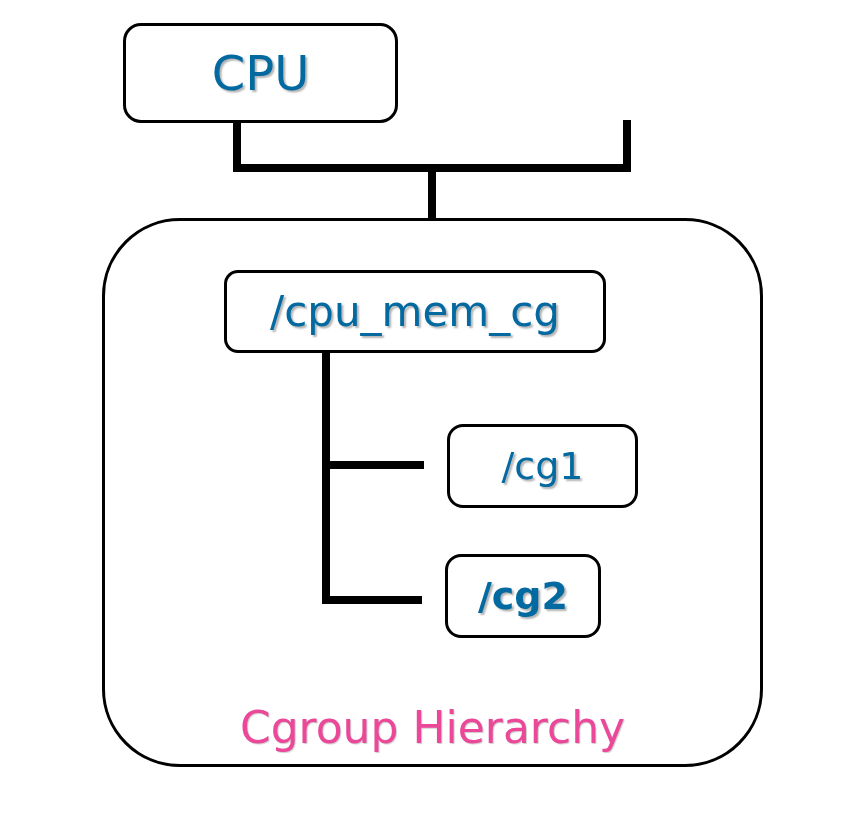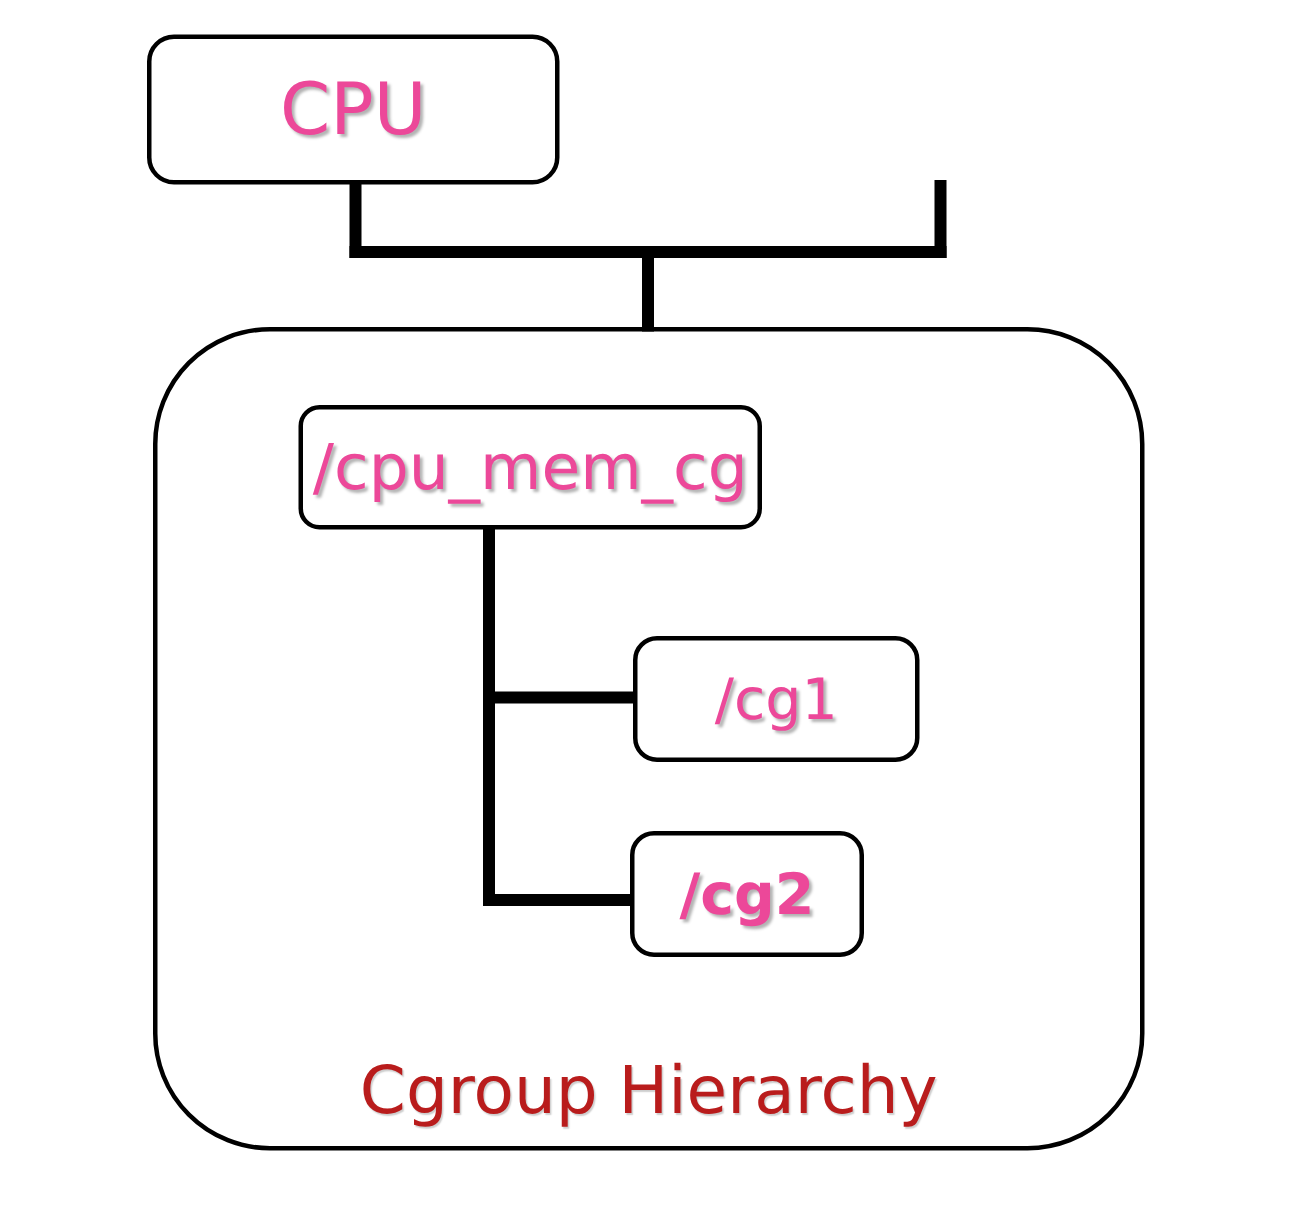--- a/index.html
+++ b/index.html
@@ -18,24 +18,25 @@
   }
   .node {
     position: absolute;
     box-sizing: border-box;
     background: #ffffff;
     border: 3px solid #000000;
     display: flex;
     align-items: center;
     justify-content: center;
     text-align: center;
-    color: #ec4899;
+    color: #0369a1;
     text-shadow: 2px 2px 2px rgba(0,0,0,0.30);
     white-space: nowrap;
     z-index: 3;
+    margin-left: 25px;
   }
   #cpu-box {
     left: 98px; top: 23px; width: 275px; height: 100px;
     border-radius: 18px;
     font-size: 48px;
   }
   #memory-box {
     left: 490px; top: 24px; width: 273px; height: 98px;
     border-radius: 18px;
     font-size: 48px;
@@ -43,21 +44,21 @@
   #hierarchy-container {
     position: absolute;
     box-sizing: border-box;
     left: 102px; top: 218px; width: 661px; height: 549px;
     background: #ffffff;
     border: 3px solid #000000;
     border-radius: 78px;
     z-index: 1;
   }
   #root-cgroup-box {
-    left: 199px; top: 270px; width: 309px; height: 83px;
+    left: 199px; top: 270px; width: 382px; height: 83px;
     border-radius: 14px;
     font-size: 42px;
   }
   #cg1-box {
     left: 422px; top: 424px; width: 191px; height: 84px;
     border-radius: 16px;
     font-size: 38px;
     align-items: center;
   }
   #cg2-box {
@@ -76,21 +77,21 @@
   #bus-line    { left: 233px; top: 164px; width: 398px; height: 8px;  }
   #center-drop { left: 428px; top: 164px; width: 8px;   height: 57px; }
   #trunk-line  { left: 322px; top: 350px; width: 8px;   height: 254px;}
   #branch-cg1  { left: 322px; top: 461px; width: 102px; height: 8px;  }
   #branch-cg2  { left: 322px; top: 596px; width: 100px; height: 8px;  }
   #hierarchy-label {
     position: absolute;
     left: 102px; top: 702px; width: 661px;
     text-align: center;
     font-size: 44px;
-    color: #b91c1c;
+    color: #ec4899;
     text-shadow: 1px 1px 1px rgba(0,0,0,0.20);
     z-index: 2;
   }
 </style>
 </head>
 <body>
 
 <div id="canvas">
 
   <div class="node" id="cpu-box">

